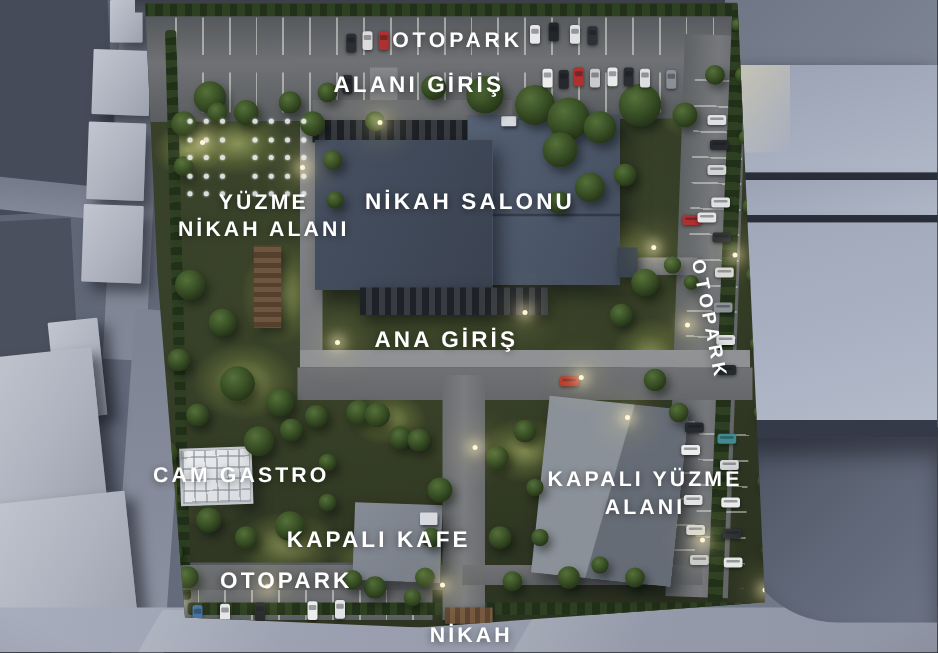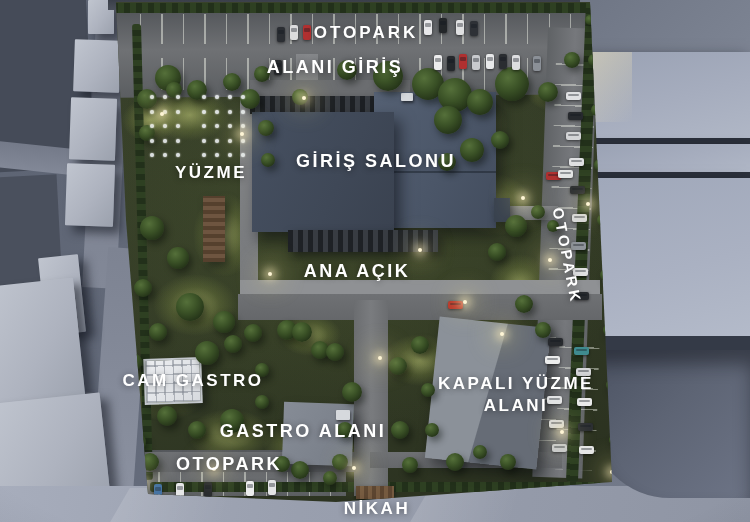--- a/index.html
+++ b/index.html
@@ -356,27 +356,28 @@
         <div class="lamp" style="left: 140px; top: 480px;"></div>
         <div class="lamp" style="left: 586px; top: 202px;"></div>
         <div class="lamp" style="left: 610px; top: 470px;"></div>
       </div>
   </div>
 
   <div class="lbl" style="left:366px;top:33px;font-size:17px;letter-spacing:3px;">OTOPARK</div>
   <div class="lbl" style="left:335px;top:68px;font-size:18px;">ALANI GİRİŞ</div>
   <div class="lbl" style="left:211px;top:173px;font-size:17px;">
     <span style="position:static;display:block;">YÜZME</span>
+    <span style="position:static;display:block;">NİKAH ALANI</span>
   </div>
-  <div class="lbl" style="left:376px;top:162px;font-size:18px;">GİRİŞ SALONU</div>
+  <div class="lbl" style="left:376px;top:162px;font-size:18px;">NİKAH SALONU</div>
   <div class="lbl" style="left:567px;top:256px;font-size:15px;letter-spacing:3.5px;transform:translate(-50%,-50%) rotate(79deg);">OTOPARK</div>
-  <div class="lbl" style="left:357px;top:272px;font-size:18px;">ANA AÇIK</div>
+  <div class="lbl" style="left:357px;top:272px;font-size:18px;">ANA GİRİŞ</div>
   <div class="lbl" style="left:193px;top:381px;font-size:17px;">CAM GASTRO</div>
   <div class="lbl" style="left:516px;top:395px;font-size:17px;">
     <span style="position:static;display:block;">KAPALI YÜZME</span>
     <span style="position:static;display:block;">ALANI</span>
   </div>
-  <div class="lbl" style="left:303px;top:432px;font-size:18px;">GASTRO ALANI</div>
+  <div class="lbl" style="left:303px;top:432px;font-size:18px;">KAPALI KAFE</div>
   <div class="lbl" style="left:229px;top:465px;font-size:18px;">OTOPARK</div>
   <div class="lbl" style="left:377px;top:509px;font-size:17px;">NİKAH</div>
 
   <div class="vignette"></div>
 </div>
 
 </body></html>

